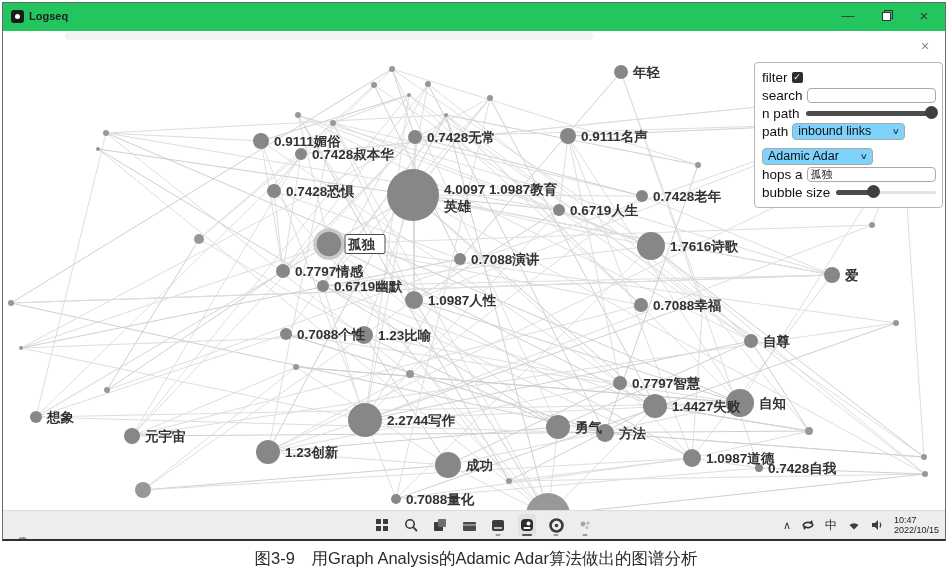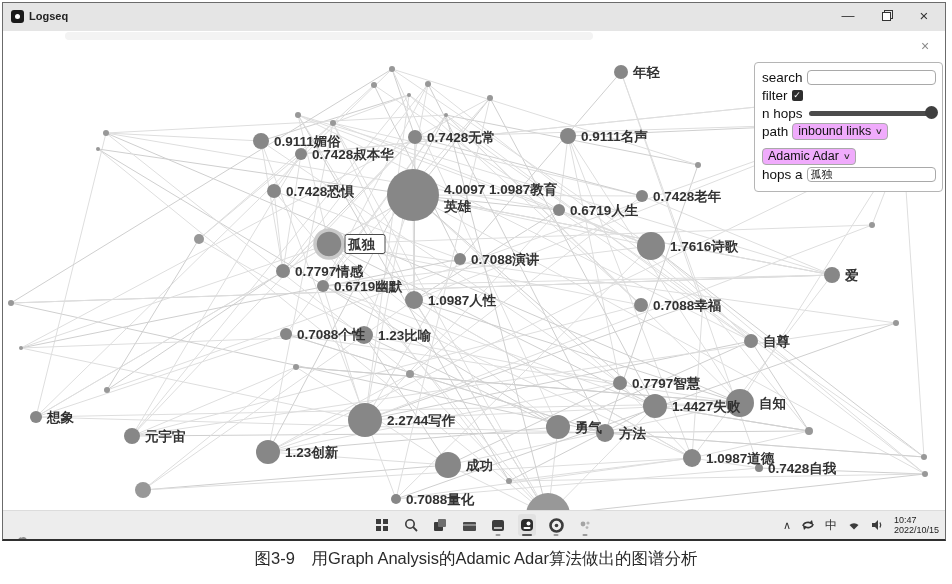--- a/index.html
+++ b/index.html
@@ -1,20 +1,20 @@
 <!DOCTYPE html>
 <html><head>
 <meta charset="utf-8">
 <style>
   html,body{margin:0;padding:0;background:#fff;width:952px;height:584px;overflow:hidden;
     font-family:"Liberation Sans", sans-serif;}
   #window{position:absolute;left:2px;top:2px;width:942px;height:536px;border:1px solid #6b6b6b;
     border-bottom:2px solid #2f2f2f;background:#fff;overflow:hidden;}
   
-  #titlebar{position:absolute;left:0;top:0;width:100%;height:28px;background:#e5e5e5;z-index:40;}
+  #titlebar{position:absolute;left:0;top:0;width:100%;height:28px;background:#22c55e;z-index:40;}
   #app-icon{position:absolute;left:8px;top:7px;width:13px;height:13px;background:#1a1a1a;border-radius:3px;}
   #app-icon:after{content:"";position:absolute;left:4px;top:4px;width:5px;height:5px;background:#fff;border-radius:50%;}
   #app-title{position:absolute;left:26px;top:7px;font-size:11px;font-weight:bold;color:#222;}
   .wbtn{position:absolute;top:0;width:34px;height:26px;text-align:center;color:#333;line-height:26px;font-size:13px;}
   #btn-min{right:80px;}
   #btn-restore{right:42px;}
   #btn-restore .sq{position:absolute;left:13px;top:9px;width:7px;height:7px;border:1px solid #333;background:#fff;}
   #btn-restore .sq2{left:15px;top:7px;background:transparent;}
   #btn-close{right:4px;font-size:15px;}
   #top-strip{position:absolute;left:62px;top:29px;width:528px;height:8px;background:#f3f3f3;border-radius:4px;z-index:39;}
@@ -28,22 +28,22 @@
   .prow{display:flex;align-items:center;height:16px;margin-bottom:2px;white-space:nowrap;}
   .plabel{margin-right:4px;}
   .pinput{flex:1;height:13px;border:1px solid #a9a9a9;border-radius:4px;background:#fff;font-size:11px;
     padding:0 3px;min-width:0;font-family:"Liberation Sans",sans-serif;color:#222;}
   .checkbox{width:11px;height:11px;background:#2e2e2e;border-radius:2px;color:#fff;font-size:9px;
     line-height:11px;text-align:center;display:inline-block;}
   .slider{position:relative;height:10px;flex:1;margin-left:2px;}
   .track-light{position:absolute;left:0;right:0;top:4px;height:3px;background:#e3e3e3;border-radius:2px;}
   .track-dark{position:absolute;left:0;top:3px;height:5px;background:#4c4c4c;border-radius:3px;}
   .thumb{position:absolute;top:-2px;width:13px;height:13px;border-radius:50%;background:#3f3f3f;}
-  .pselect{display:inline-flex;align-items:center;gap:5px;border:1px solid #a9a9a9;border-radius:4px;
-    padding:0 5px;height:15px;font-size:12.5px;color:#111;background:#f0abfc;}
+  .pselect{display:inline-flex;align-items:center;gap:22px;border:1px solid #a9a9a9;border-radius:4px;
+    padding:0 5px;height:15px;font-size:12.5px;color:#111;background:#7dd3fc;}
   .chev{font-size:8px;color:#333;transform:scaleX(1.4);}
   .pgap{height:7px;}
   
   #taskbar{position:absolute;left:0;bottom:0;width:100%;height:28px;background:#ededed;
     border-top:1px solid #dcdcdc;z-index:60;}
   #weather{position:absolute;left:10px;top:2px;display:flex;align-items:center;gap:4px;}
   #weather .cloud{font-size:17px;color:#8c8c8c;line-height:22px;}
   #weather .wtxt{display:flex;flex-direction:row;line-height:10px;margin-top:40px;}
   #weather .temp{font-size:9.5px;font-weight:bold;color:#222;}
   #weather .cond{font-size:8.5px;color:#444;}
@@ -366,29 +366,29 @@
       <span class="sq"></span>
     </div>
     <div class="wbtn" id="btn-close">×</div>
   </div>
   <div id="top-strip"></div>
 
   <div id="panel-close">×</div>
 
   <div id="panel">
     <div class="prow">
+      <span class="plabel">filter</span>
+      <span class="checkbox">✓</span>
+    </div>
+    <div class="prow">
       <span class="plabel">search</span>
       <input class="pinput" value="" style="">
     </div>
     <div class="prow">
-      <span class="plabel">filter</span>
-      <span class="checkbox">✓</span>
-    </div>
-    <div class="prow">
-      <span class="plabel">n hops</span>
+      <span class="plabel">n path</span>
       <span class="slider">
         <span class="track-light"></span>
         <span class="track-dark" id="nhops-fill" style="width: 100%;"></span>
         <span class="thumb" id="nhops-thumb" style="left: calc(100% - 11px);"></span>
       </span>
     </div>
     <div class="prow">
       <span class="plabel">path</span>
       <span class="pselect">
         <span>inbound links</span>
@@ -398,20 +398,28 @@
     <div class="pgap"></div>
     <div class="prow">
       <span class="pselect">
         <span>Adamic Adar</span>
         <span class="chev">∨</span>
       </span>
     </div>
     <div class="prow">
       <span class="plabel">hops a</span>
       <input class="pinput" value="孤独" style="">
+    </div>
+    <div class="prow" style="margin-bottom:0;">
+      <span class="plabel">bubble size</span>
+      <span class="slider">
+        <span class="track-light"></span>
+        <span class="track-dark" id="bubble-fill" style="width: 42%;"></span>
+        <span class="thumb" id="bubble-thumb" style="left: calc(42% - 11px);"></span>
+      </span>
     </div>
   </div>
 
   <div id="taskbar">
     <div id="weather">
       <span class="cloud">☁</span>
       <span class="wtxt">
         <span class="temp">19°C</span>
         <span class="cond">阴</span>
       </span>

